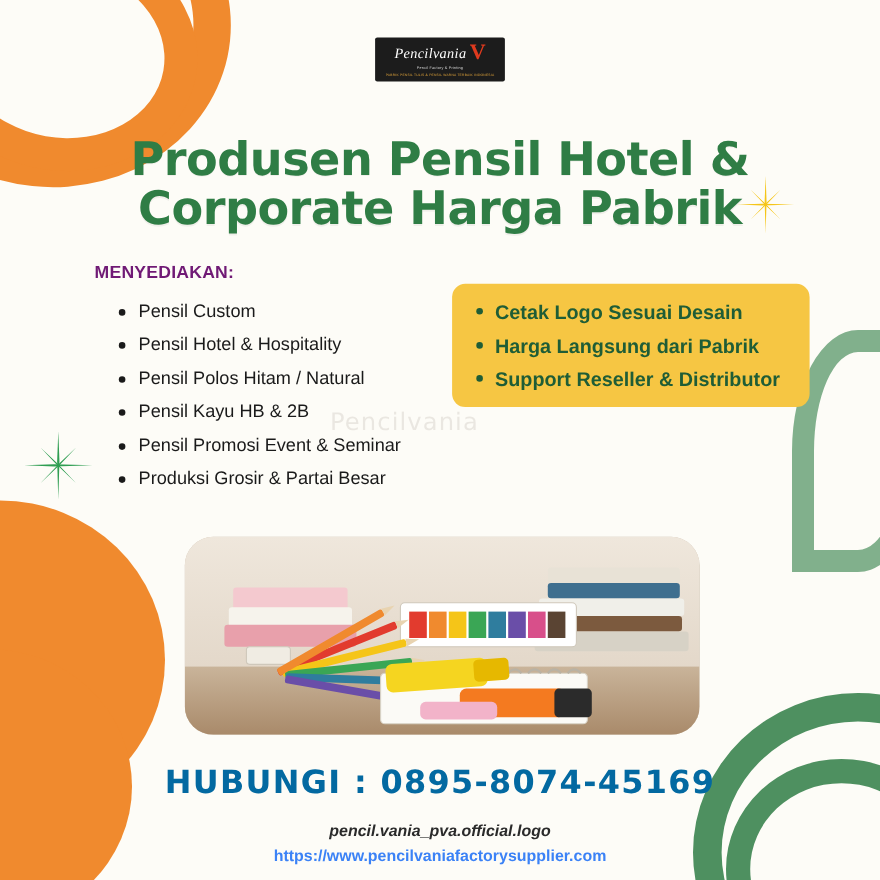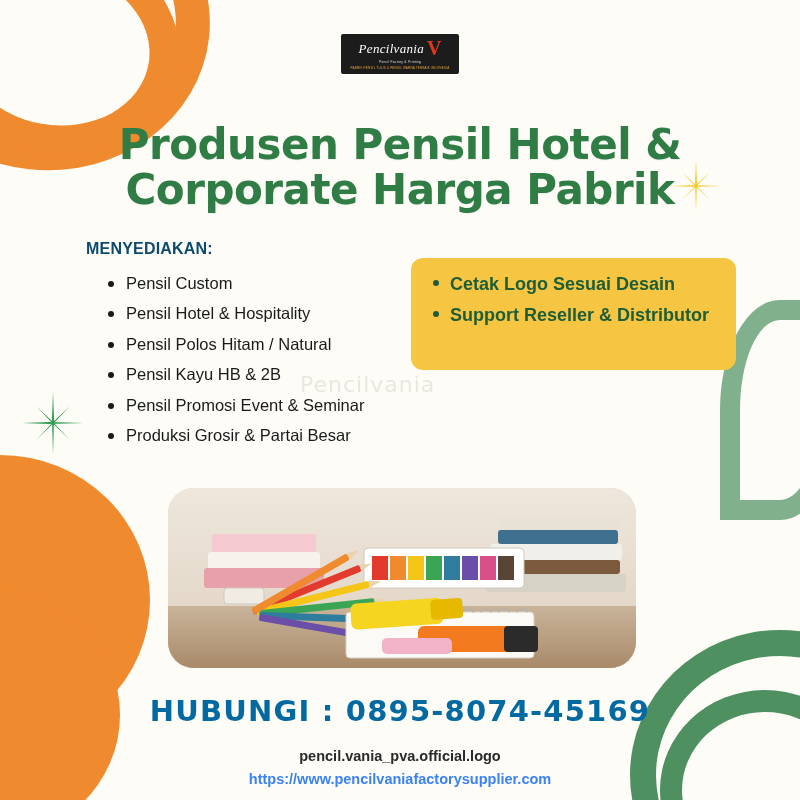--- a/index.html
+++ b/index.html
@@ -125,21 +125,21 @@
     line-height: 1.08;
     font-weight: bold;
     letter-spacing: -0.5px;
     font-family: "DejaVu Sans", sans-serif;
     text-shadow: 0 1px 0 rgba(0,0,0,.05);
   }
 
   
   .menyediakan {
     position: absolute; left: 86px; top: 240px;
-    font-size: 16px; font-weight: bold; color: #0c4a6e;
+    font-size: 16px; font-weight: bold; color: #701a75;
     letter-spacing: .2px;
   }
   .list {
     position: absolute; left: 104px; top: 274px;
     width: 330px;
   }
   .list li {
     list-style: none;
     position: relative;
     font-size: 16.5px;
@@ -208,20 +208,21 @@
     font-weight: bold;
     letter-spacing: 1.2px;
     font-family: "DejaVu Sans", sans-serif;
   }
   .handle {
     position: absolute; left: 0; right: 0; top: 748px;
     text-align: center;
     font-size: 14.5px;
     color: #2a2a2a;
     font-weight: bold;
+    font-style: italic;
   }
   .website {
     position: absolute; left: 0; right: 0; top: 771px;
     text-align: center;
     font-size: 14.5px;
     color: #3b82f6;
     font-weight: bold;
   }
 </style>
 </head>
@@ -272,20 +273,21 @@
     <li>Pensil Hotel &amp; Hospitality</li>
     <li>Pensil Polos Hitam / Natural</li>
     <li>Pensil Kayu HB &amp; 2B</li>
     <li>Pensil Promosi Event &amp; Seminar</li>
     <li>Produksi Grosir &amp; Partai Besar</li>
   </ul>
 
   <div class="yellow-card">
     <ul>
       <li>Cetak Logo Sesuai Desain</li>
+      <li>Harga Langsung dari Pabrik</li>
       <li>Support Reseller &amp; Distributor</li>
     </ul>
   </div>
 
   <div class="watermark">Pencilvania</div>
 
   <div class="photo">
     <svg viewBox="0 0 468 180" preserveAspectRatio="xMidYMid slice">
       <defs>
         <linearGradient id="wood" x1="0" y1="0" x2="0" y2="1">

